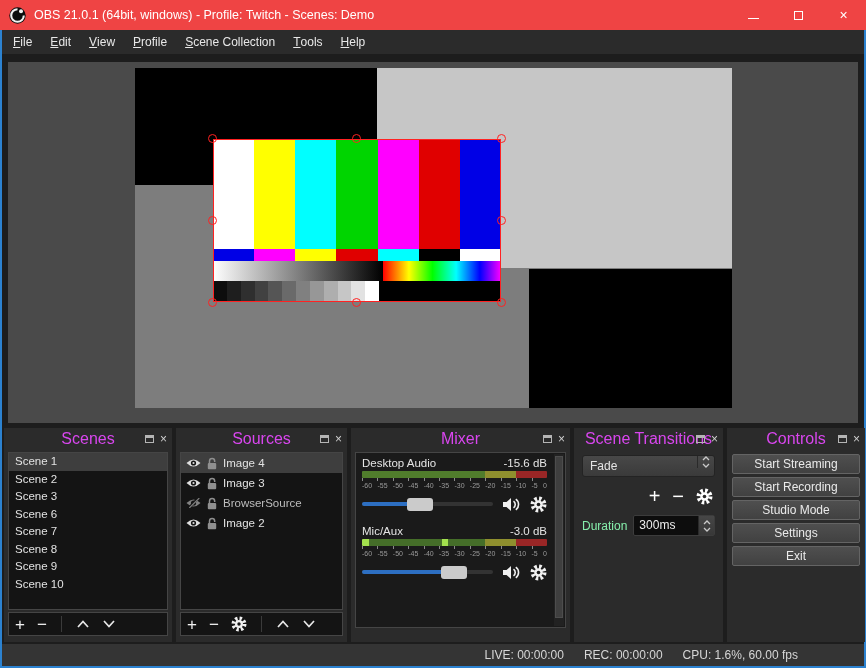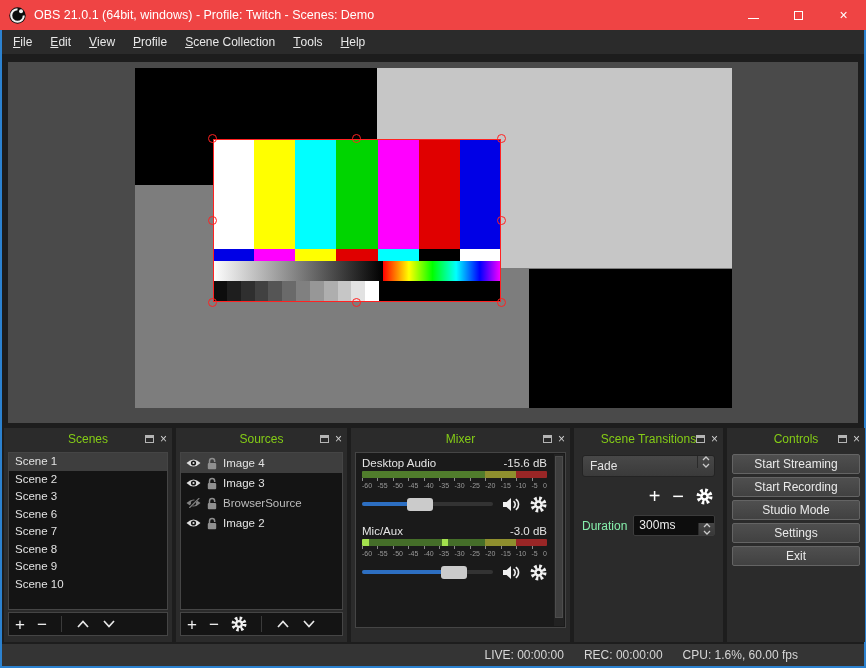--- a/index.html
+++ b/index.html
@@ -47,21 +47,21 @@
   .steps-black { width:42.5%; height:100%; background:#000; }
   .sel-border { position:absolute; inset:0; border:1px solid #ff2222; pointer-events:none; }
   .handle { position:absolute; width:9px; height:9px; border:1.5px solid #ff2222; border-radius:50%; background:transparent; }
   .h-tl{left:-5px;top:-5px}.h-tm{left:calc(50% - 5px);top:-5px}.h-tr{right:-5px;top:-5px}
   .h-ml{left:-5px;top:calc(50% - 5px)}.h-mr{right:-5px;top:calc(50% - 5px)}
   .h-bl{left:-5px;bottom:-5px}.h-bm{left:calc(50% - 5px);bottom:-5px}.h-br{right:-5px;bottom:-5px}
 
   
   .panel { position:absolute; top:428px; height:214px; background:#2b2b2b; }
   .phead { position:relative; height:22px; line-height:22px; }
-  .ptitle { position:absolute; left:0; width:100%; text-align:center; color:#84cc16; font-size:12px; }
+  .ptitle { position:absolute; left:0; width:100%; text-align:center; color:#d946ef; font-size:16px; }
   .hicons { position:absolute; right:5px; top:0; height:22px; display:flex; align-items:center; gap:6px; }
   .float-icon { width:9px; height:8px; border:1px solid #b5b5b5; box-shadow:inset 0 2px 0 #b5b5b5; }
   .pclose { color:#cfcfcf; font-size:12px; line-height:1; }
 
   .listbox { margin:2px 4px 0 4px; height:158px; background:#141414; border:1px solid #454545; overflow:hidden; }
   .lrow { height:17.5px; line-height:17.5px; padding-left:6px; color:#e2e2e2; font-size:11.5px; white-space:nowrap; }
   .lrow.sel { background:#3e3e3e; }
   .srow { height:20px; display:flex; align-items:center; gap:5px; padding-left:5px; color:#e2e2e2; font-size:11.5px; white-space:nowrap; }
   .srow.sel { background:#3e3e3e; }
   .srow.hidden-src { color:#bdbdbd; }
@@ -91,21 +91,21 @@
   
   .tr-body { padding:5px 8px 0 8px; }
   .combo { display:flex; height:22px; border:1px solid #232323; border-radius:3px;
            background:linear-gradient(#484848,#3a3a3a); align-items:flex-start; }
   .combo-text { flex:1; line-height:20px; padding-left:7px; color:#e4e4e4; }
   .combo-spin { width:17px; border-left:1px solid #2a2a2a; display:flex; flex-direction:column; align-items:center; justify-content:center; gap:2px; }
   .pmg-row { margin-top:9px; display:flex; justify-content:flex-end; align-items:center; gap:12px; padding-right:2px; }
   .pmg-glyph { font-size:20px; font-weight:300; color:#fff; line-height:1; }
   .dur-row { margin-top:9px; display:flex; align-items:center; gap:6px; }
   .dur-label { color:#86efac; }
-  .spinbox { flex:1; display:flex; height:21px; background:#0d0d0d; border:1px solid #3c3c3c; border-radius:2px;align-items:flex-end; }
+  .spinbox { flex:1; display:flex; height:21px; background:#0d0d0d; border:1px solid #3c3c3c; border-radius:2px; }
   .spin-val { flex:1; line-height:19px; padding-left:5px; color:#eee; }
   .spin-btns { width:16px; border-left:1px solid #2a2a2a; background:linear-gradient(#464646,#383838);
                display:flex; flex-direction:column; align-items:center; justify-content:center; gap:2px; }
 
   
   .ctl-body { padding:4px 5px; }
   .ctl-btn { width:100%; height:20px; margin-bottom:3px; background:linear-gradient(#4f4f4f,#414141);
              border:1px solid #646464; border-radius:2px; color:#eaeaea; font-size:12px;
              display:flex; align-items:center; justify-content:center; }
 

